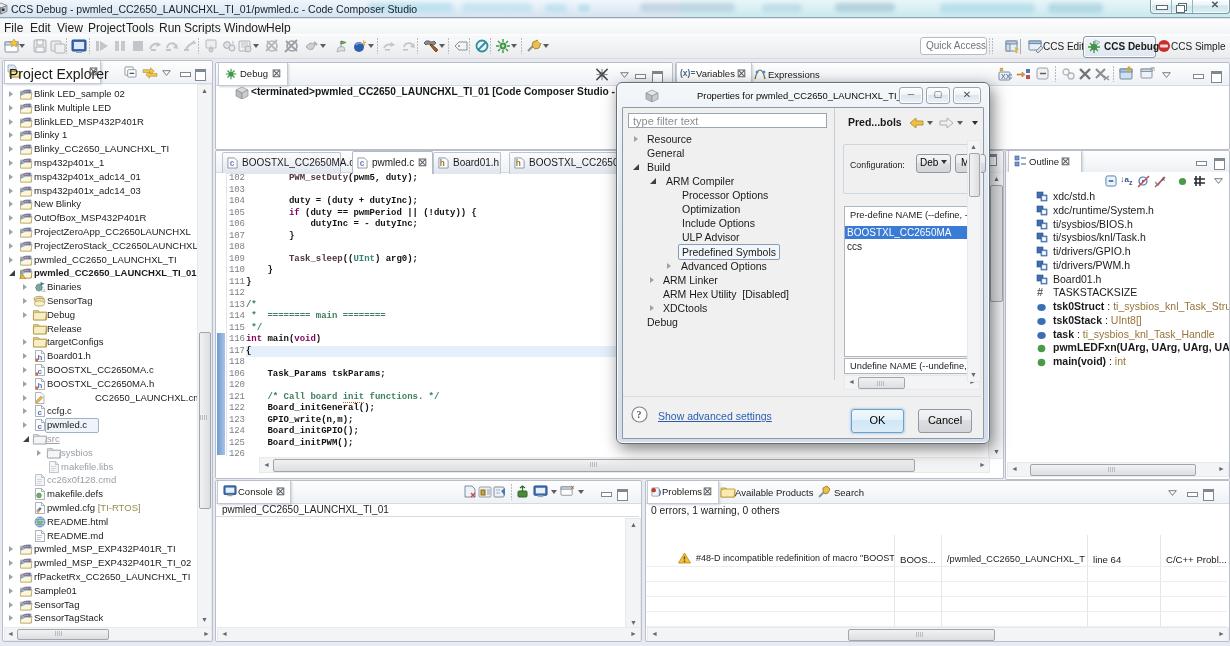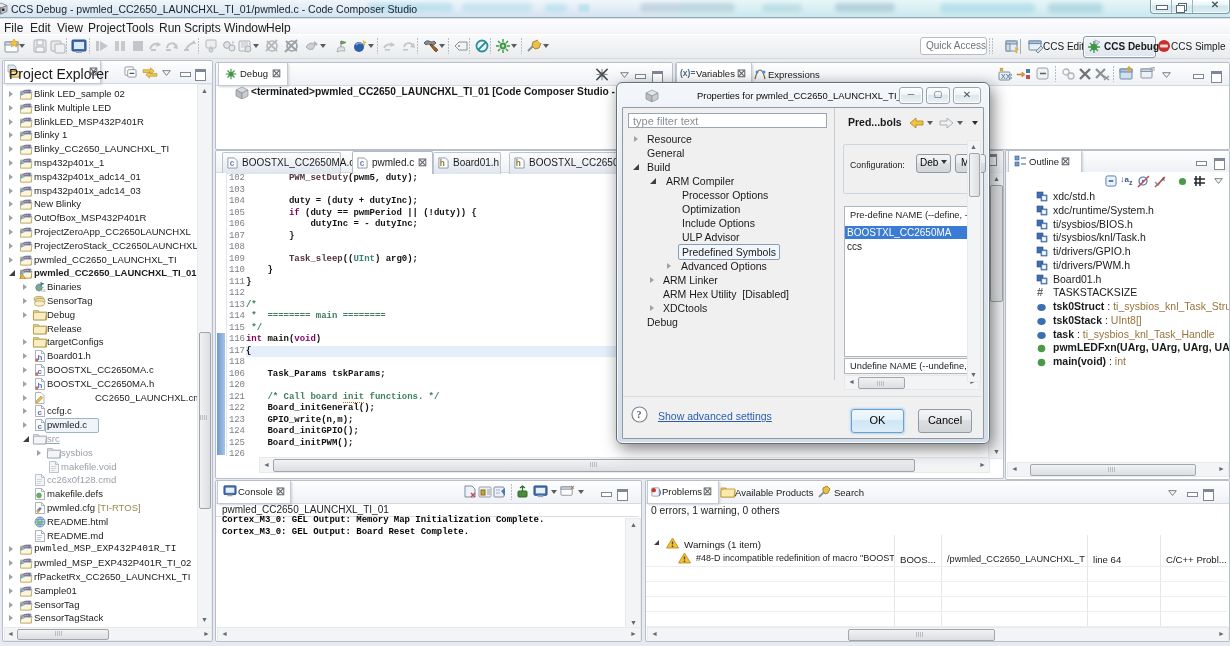--- a/index.html
+++ b/index.html
@@ -566,21 +566,21 @@
           <path d="M1 4.5 l1.5-1.5 h10.5 L12 10 H1z" fill="#f3f5f7" stroke="#9aa2aa" stroke-width=".7"></path>
         </svg>
         <span style="left:58px;color:#9aa0a8;">sysbios</span>
       </div>
 <div class="tr" style="top:375.6px">
         <svg class="ic" style="left:43px" width="11" height="12" viewBox="0 0 11 12">
           <path d="M1 .5 h6 l3 3 v8 H1z" fill="#f4f5f7" stroke="#a4acb4" stroke-width=".7"></path>
           <path d="M7 .5 v3 h3" fill="none" stroke="#a4acb4" stroke-width=".7"></path>
           <path d="M2.5 5.5 h5 M2.5 7.5 h5 M2.5 9.5 h3.5" stroke="#c2c8ce" stroke-width=".7"></path>
         </svg>
-        <span style="left:58px;color:#9aa0a8;">makefile.void</span>
+        <span style="left:58px;color:#9aa0a8;">makefile.libs</span>
       </div>
 <div class="tr" style="top:389.4px">
         <svg class="ic" style="left:29px" width="11" height="12" viewBox="0 0 11 12">
           <path d="M1 .5 h6 l3 3 v8 H1z" fill="#f4f5f7" stroke="#a4acb4" stroke-width=".7"></path>
           <path d="M7 .5 v3 h3" fill="none" stroke="#a4acb4" stroke-width=".7"></path>
           <path d="M2.5 5.5 h5 M2.5 7.5 h5 M2.5 9.5 h3.5" stroke="#c2c8ce" stroke-width=".7"></path>
         </svg>
         <span style="left:44px;color:#9aa0a8;">cc26x0f128.cmd</span>
       </div>
 <div class="tr" style="top:403.2px">
@@ -617,21 +617,21 @@
         <span style="left:44px;">README.md</span>
       </div>
 <div class="tr" style="top:458.4px">
         <span class="ac" style="left:6px"></span>
         <svg class="ic" style="left:15px" width="13" height="12" viewBox="0 0 13 12">
           <path d="M1 3 h4 l1 1.5 h6 v6.5 H1z" fill="#efe1b0" stroke="#b5a35e" stroke-width=".7"></path>
           <path d="M1 6 l1.5-1.5 h10 L11.5 11 H1z" fill="#fdf6dc" stroke="#b5a35e" stroke-width=".7"></path>
           <path d="M1.5 4.5 Q6 .8 11.5 2 L11.5 5.2 Q6 4 1.5 7.2z" fill="#8ab8e4" stroke="#4a7ab0" stroke-width=".6"></path>
           <text x="4" y="4.6" font-size="3.2" fill="#b03030" font-family="Liberation Sans" font-weight="bold">CCS</text>
         </svg>
-        <span style="left:31px;font-family:Liberation Mono, monospace;">pwmled_MSP_EXP432P401R_TI</span>
+        <span style="left:31px;">pwmled_MSP_EXP432P401R_TI</span>
       </div>
 <div class="tr" style="top:472.2px">
         <span class="ac" style="left:6px"></span>
         <svg class="ic" style="left:15px" width="13" height="12" viewBox="0 0 13 12">
           <path d="M1 3 h4 l1 1.5 h6 v6.5 H1z" fill="#efe1b0" stroke="#b5a35e" stroke-width=".7"></path>
           <path d="M1 6 l1.5-1.5 h10 L11.5 11 H1z" fill="#fdf6dc" stroke="#b5a35e" stroke-width=".7"></path>
           <path d="M1.5 4.5 Q6 .8 11.5 2 L11.5 5.2 Q6 4 1.5 7.2z" fill="#8ab8e4" stroke="#4a7ab0" stroke-width=".6"></path>
           <text x="4" y="4.6" font-size="3.2" fill="#b03030" font-family="Liberation Sans" font-weight="bold">CCS</text>
         </svg>
         <span style="left:31px;">pwmled_MSP_EXP432P401R_TI_02</span>
@@ -1045,22 +1045,20 @@
         <rect x="1" y="2" width="12" height="9" rx="1" fill="#fdfdfe" stroke="#8a949e"></rect>
         <rect x="1" y="2" width="12" height="2.5" fill="#cfdcea" stroke="#8a949e"></rect>
         <path d="M12 1 l3 3 M15 1 l-3 3" stroke="#b06a1a" stroke-width="1"></path>
       </svg>
 <div class="tda" style="left:362px;top:9px"></div>
 <div class="ab" style="left:385px;top:11px;width:9px;height:3px;border:1px solid #7e8893;background:#fff"></div>
 <div class="ab" style="left:401px;top:8px;width:9px;height:8px;border:1px solid #7e8893;border-top:3px solid #7e8893;background:#fff"></div>
 </div>
 <div class="ab" style="left:6px;top:23px;font-size:10px;color:#222;white-space:nowrap">pwmled_CC2650_LAUNCHXL_TI_01</div>
 <div class="ab" style="left:0;top:35px;width:423px;height:1px;background:#d8dce2"></div>
-<div class="ab mono" style="left:6px;top:33px;width:400px;line-height:12.3px;color:#000;white-space:pre">Cortex_M3_0: GEL Output: Memory Map Initialization Complete.
-Cortex_M3_0: GEL Output: Board Reset Complete.</div>
 <div class="sbv" style="left:409px;top:37px;width:14px;height:110px">
 <span class="sar" style="left:4px;top:1px">▲</span>
       <span class="sar" style="left:4px;top:99px">▼</span>
 </div>
 <div class="sbh" style="left:1px;top:146px;width:422px;height:13px">
 <span class="sar" style="left:3px;top:1px">◄</span>
       <span class="sar" style="left:412px;top:1px">►</span>
 </div>
 </div>
 <div id="problemsp" class="panel" style="left:645px;top:480px;width:583px;height:160px">
@@ -1097,29 +1095,20 @@
 <div class="ab" style="left:295px;top:54px;width:1px;height:92px;background:#e4e6ea"></div>
 <div class="ab" style="left:441px;top:54px;width:1px;height:92px;background:#e4e6ea"></div>
 <div class="ab" style="left:514px;top:54px;width:1px;height:92px;background:#e4e6ea"></div>
 
 <div class="ab" style="left:0;top:85px;width:581px;height:1px;background:#eceef1"></div>
 <div class="ab" style="left:0;top:100px;width:581px;height:1px;background:#eceef1"></div>
 <div class="ab" style="left:0;top:115px;width:581px;height:1px;background:#eceef1"></div>
 <div class="ab" style="left:0;top:130px;width:581px;height:1px;background:#eceef1"></div>
 <div class="ab" style="left:0;top:145px;width:581px;height:1px;background:#eceef1"></div>
 
-<div class="ab" style="left:0;top:55px;width:581px;height:15px">
-<span class="ae ab" style="left:8px;top:4px;border-bottom-width:5px;border-left-width:5px"></span>
-<svg class="ab" style="left:20px;top:1px" width="13" height="12" viewBox="0 0 13 12">
-        <path d="M6.5 1 L12.5 11 H.5z" fill="#f2c23c" stroke="#b8860b" stroke-width=".8"></path>
-        <path d="M6.5 4.5 v3" stroke="#5a4a10" stroke-width="1.4"></path>
-        <circle cx="6.5" cy="9.3" r=".9" fill="#5a4a10"></circle>
-      </svg>
-<span class="ab" style="left:38px;top:3px;font-size:9.8px">Warnings (1 item)</span>
-</div>
 <div class="ab" style="left:0;top:70px;width:581px;height:15px">
 <svg class="ab" style="left:32px;top:1px" width="13" height="12" viewBox="0 0 13 12">
         <path d="M6.5 1 L12.5 11 H.5z" fill="#f2c23c" stroke="#b8860b" stroke-width=".8"></path>
         <path d="M6.5 4.5 v3" stroke="#5a4a10" stroke-width="1.4"></path>
         <circle cx="6.5" cy="9.3" r=".9" fill="#5a4a10"></circle>
       </svg>
 <span class="ab" style="left:50px;top:2px;width:198px;overflow:hidden;white-space:nowrap;font-size:9px">#48-D incompatible redefinition of macro "BOOST.</span>
 <span class="ab" style="left:254px;top:3px;font-size:9.6px">BOOS...</span>
 <span class="ab" style="left:301px;top:3px;font-size:9.2px;width:138px;overflow:hidden;white-space:nowrap">/pwmled_CC2650_LAUNCHXL_TI_01</span>
 <span class="ab" style="left:447px;top:3px;font-size:9.6px">line 64</span>

